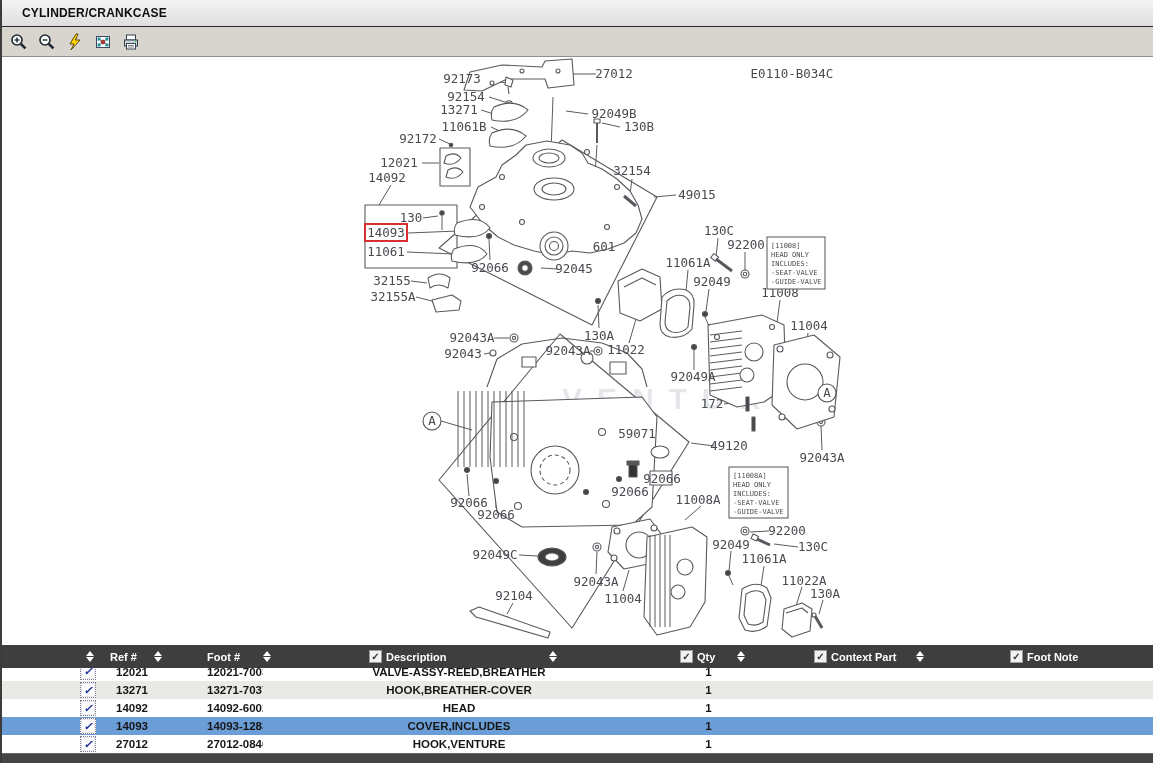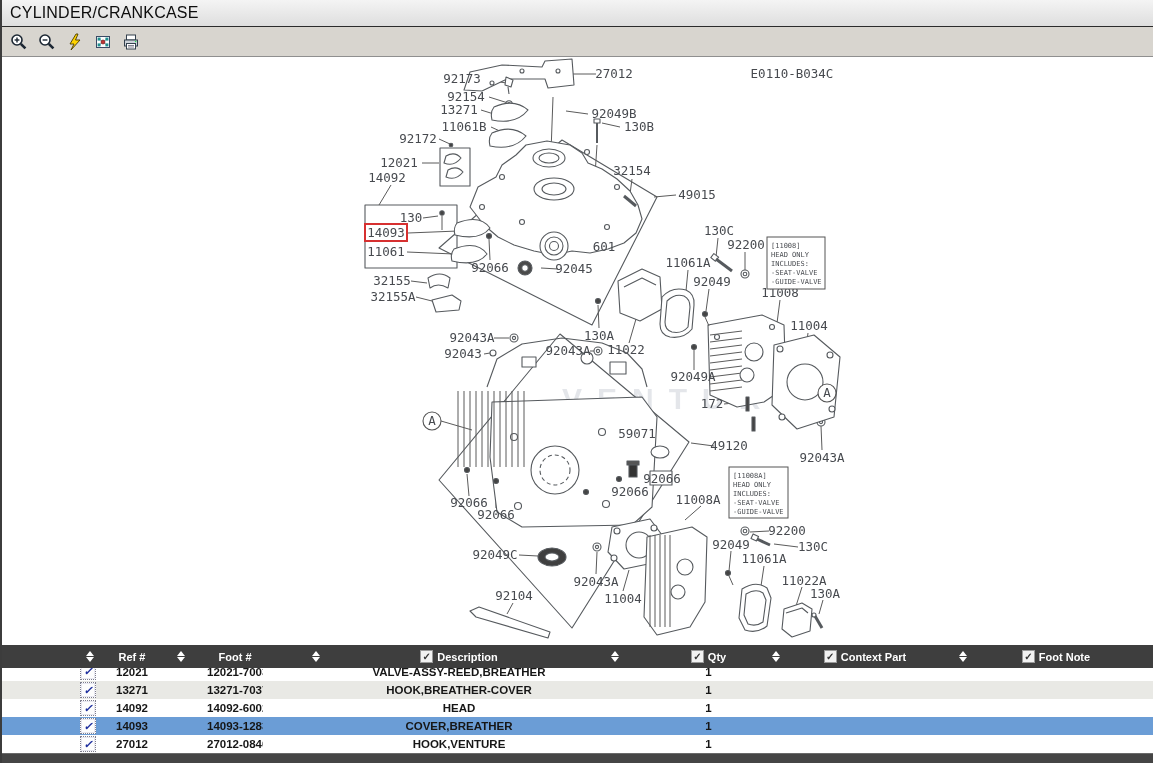--- a/index.html
+++ b/index.html
@@ -2,39 +2,39 @@
 <html><head>
 <meta charset="utf-8">
 <style>
   html,body{margin:0;padding:0;background:#fff;}
   .app{position:relative;width:1153px;height:763px;overflow:hidden;
        font-family:"Liberation Sans",sans-serif;border-left:2px solid #3c3c3c;box-sizing:border-box;background:#fff;}
   
   .title-bar{height:27px;background:linear-gradient(#f4f4f4,#dedede);
 
        border-bottom:1px solid #2b2b2b;display:flex;align-items:center;padding-left:8px;box-sizing:border-box;}
-  .title-bar h1{margin:0;font-size:16px;font-weight:normal;color:#0d0d0d;letter-spacing:.2px;}
+  .title-bar h1{margin:12px;font-size:12px;font-weight:bold;color:#0d0d0d;letter-spacing:.2px;}
   
   .toolbar{height:30px;background:#d8d5cf;border-bottom:1px solid #8f8f8f;display:flex;align-items:center;
        padding-left:6px;gap:6px;box-sizing:border-box;}
   .tool-btn{width:22px;height:22px;display:flex;align-items:center;justify-content:center;background:transparent;
        border:1px solid transparent;padding:0;cursor:pointer;}
   
   .diagram{position:relative;width:1153px;height:588px;background:#fff;overflow:hidden;}
   .diagram svg{display:block;}
   .part-line{stroke:#5b5b5b;stroke-width:1;fill:none;}
   .part-shape{stroke:#565a5e;stroke-width:1.1;fill:#fff;stroke-linejoin:round;}
   .part-shape--open{fill:none;}
   .lbl{font-family:"DejaVu Sans Mono",monospace;font-size:12.5px;fill:#474a4f;cursor:pointer;}
   .note-text{font-family:"DejaVu Sans Mono",monospace;font-size:7px;fill:#4a4d52;}
   .wm{font-family:"Liberation Sans",sans-serif;font-weight:bold;font-size:30px;fill:#aeb6c2;opacity:.33;letter-spacing:15px;}
   
   .grid-head{display:grid;grid-template-columns:108px 44px 53px 56px 106px 180px 131px 57px 77px 102px 94px 92px 53px;
        height:23px;background:#3e3e3e;color:#fff;font-size:11px;font-weight:bold;align-items:center;}
-  .grid-head .hcell{display:flex;align-items:center;justify-content:center;gap:4px;white-space:nowrap;}
+  .grid-head .hcell{display:flex;align-items:center;justify-content:flex-start;gap:4px;white-space:nowrap;}
   .grid-head .hcell.icon-col{justify-content:flex-end;padding-right:16px;}
   .sort{display:inline-flex;flex-direction:column;align-items:center;line-height:0;cursor:pointer;}
   .sort i{display:block;width:0;height:0;border-left:4px solid transparent;border-right:4px solid transparent;}
   .sort .up{border-bottom:5px solid #fff;margin-bottom:1px;}
   .sort .dn{border-top:5px solid #fff;}
   .hchk{width:11px;height:11px;background:#f2f2f2;border:1px solid #9a9a9a;display:inline-flex;align-items:center;
        justify-content:center;font-size:10px;color:#333;line-height:1;cursor:pointer;}
   .rows{background:#fff;}
   .row{display:grid;grid-template-columns:108px 44px 53px 56px 106px 180px 131px 57px 77px 102px 94px 92px 53px;
        height:18px;align-items:center;font-size:11.5px;font-weight:bold;color:#161616;cursor:pointer;}
@@ -543,21 +543,21 @@
         <div class="cell"></div>
       </div>
       <div class="row selected">
         <div class="icon-cell">
           <span class="row-icon">✓</span>
         </div>
         <div class="cell">14093</div>
         <div class="cell"></div>
         <div class="cell">14093-1283</div>
         <div class="cell"></div>
-        <div class="cell">COVER,BREATHER</div>
+        <div class="cell">COVER,INCLUDES</div>
         <div class="cell"></div>
         <div class="cell">1</div>
         <div class="cell"></div>
         <div class="cell"></div>
         <div class="cell"></div>
         <div class="cell"></div>
         <div class="cell"></div>
       </div>
       <div class="row">
         <div class="icon-cell">

